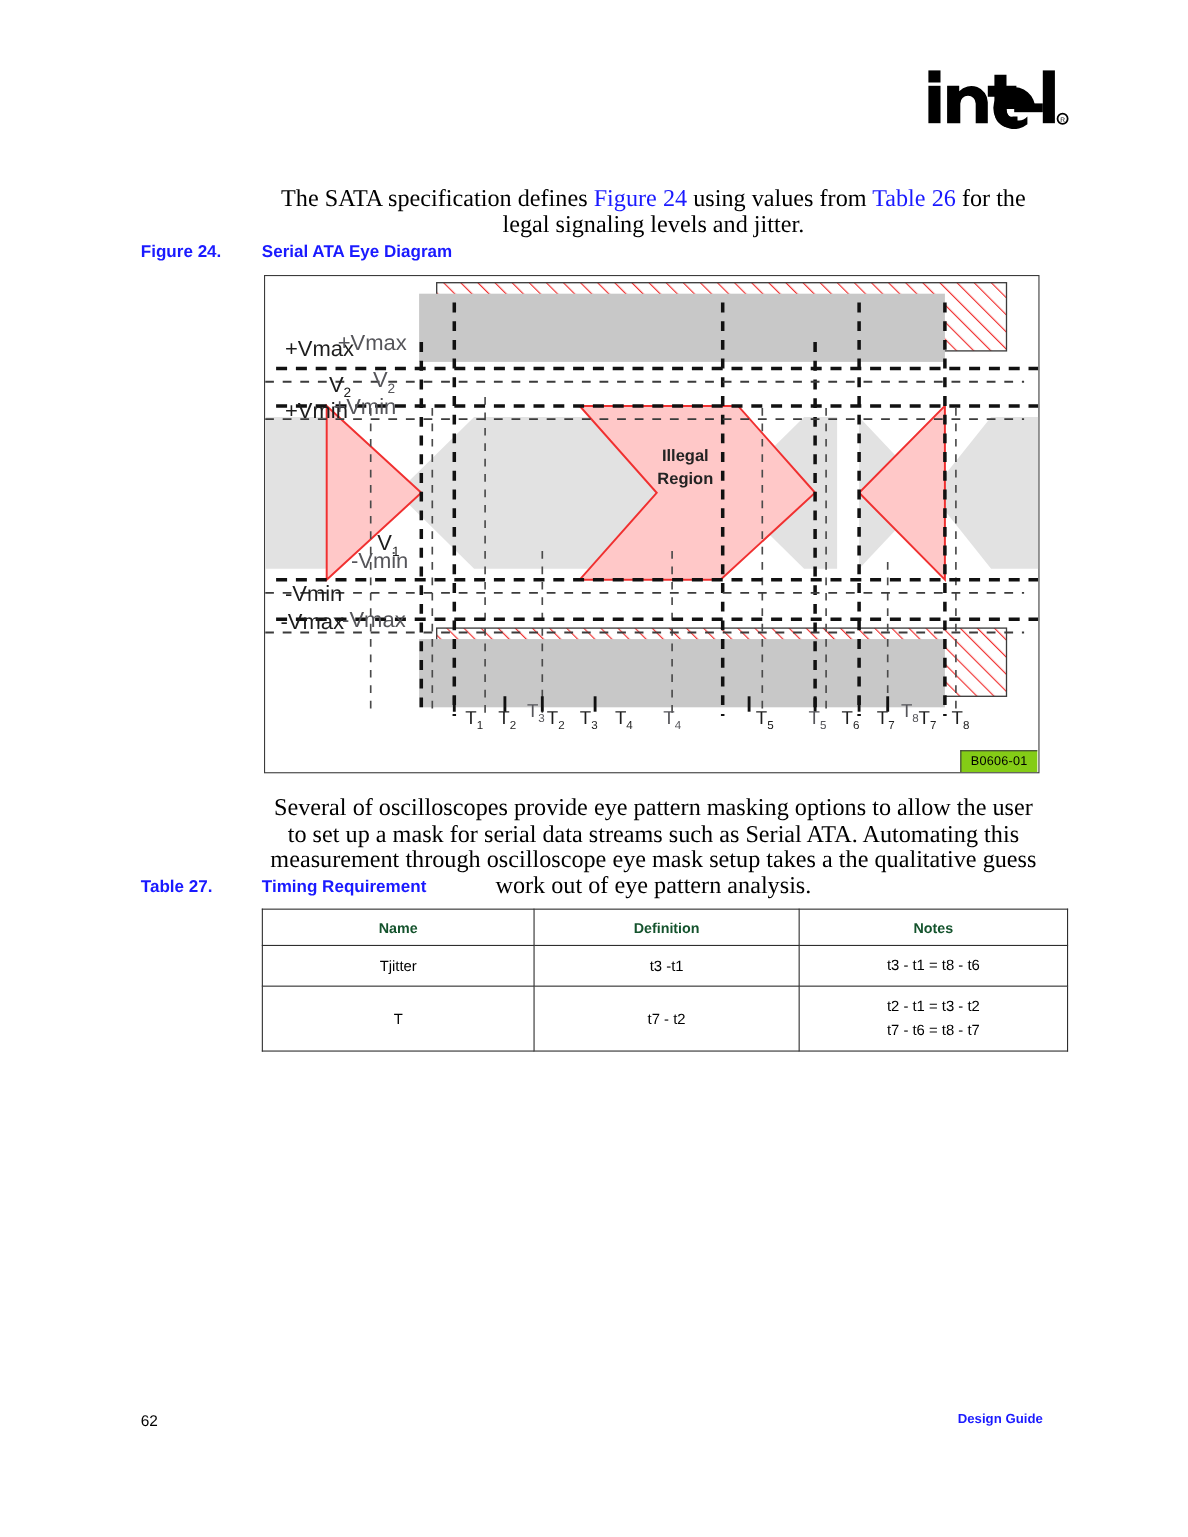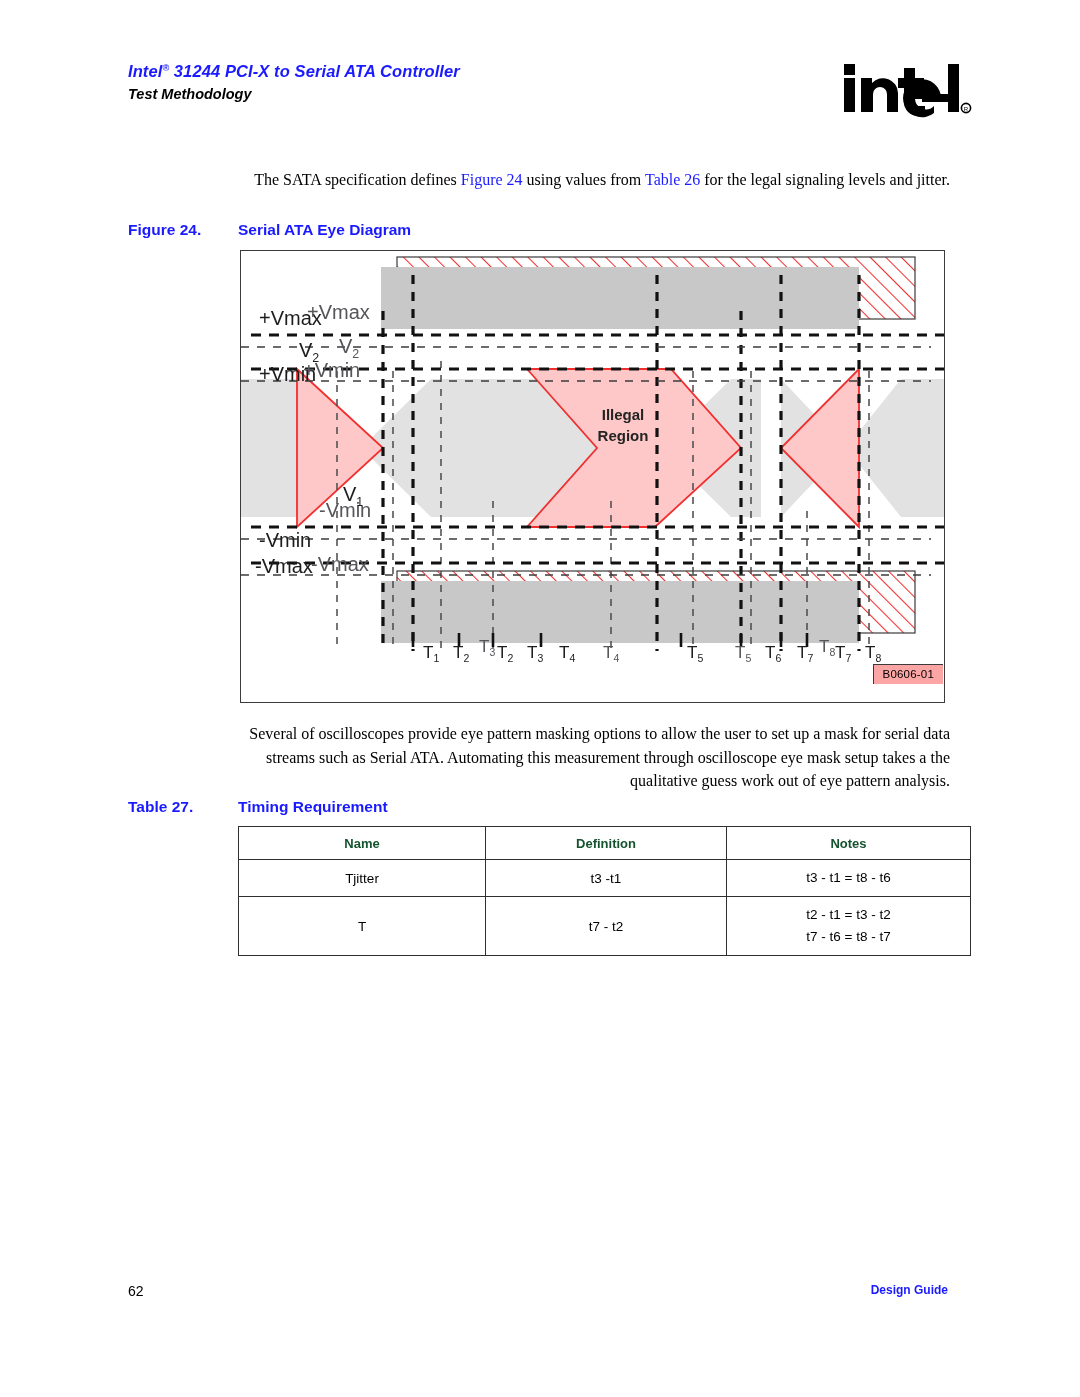--- a/index.html
+++ b/index.html
@@ -58,24 +58,24 @@
     top: 60px;
     width: 130px;
     height: 62px;
   }
   #logo svg { display: block; }
 
   
   .para {
     position: absolute;
     font-family: "Liberation Serif", serif;
-    font-size: 16px;
+    font-size: 22px;
     line-height: 23.5px;
     color: #000000;
-    text-align: right;
+    text-align: center;
   }
   .xref { color: #1a1aff; }
 
   #para1 { left: 238px; top: 168px; width: 712px; }
   #para2 { left: 238px; top: 722px; width: 712px; }
 
   
   .caption {
     position: absolute;
     font-family: "Liberation Sans", sans-serif;
@@ -104,28 +104,28 @@
   }
   #eye-svg {
     position: absolute;
     left: 0; top: 0;
     width: 703px;
     height: 451px;
   }
   #fig-id {
     position: absolute;
     right: 1px;
-    bottom: 18px;
+    bottom: 0;
     border-left: 1px solid #3b3b3b;
     border-top: 1px solid #3b3b3b;
     padding: 3px 9px 4px 9px;
     font-family: "Liberation Sans", sans-serif;
     font-size: 11.5px;
     color: #000000;
-    background: #fca5a5;
+    background: #84cc16;
     letter-spacing: 0.2px;
   }
 
   
   .vlabel, .tlabel {
     position: absolute;
     font-family: "Liberation Sans", sans-serif;
     color: #1d1d1d;
     white-space: nowrap;
   }
@@ -195,24 +195,20 @@
     font-weight: bold;
     font-size: 12px;
     color: #1a1aff;
   }
 </style>
 </head>
 <body>
 
 <div id="page">
 
-  <div id="header">
-    <div class="hdr-title"><span>Intel</span><sup>®</sup><span> 31244 PCI-X to Serial ATA Controller</span></div>
-    <div class="hdr-sub">Test Methodology</div>
-  </div>
 
   <div id="logo">
     <svg viewBox="0 0 130 62" width="130" height="62" xmlns="http://www.w3.org/2000/svg" aria-label="intel">
       <g fill="#000000">
 
         <rect x="2" y="18" width="11" height="34"></rect>
         <rect x="2" y="4" width="11" height="11"></rect>
 
         <path d="M19 18 h11 v5 a15 15 0 0 1 26 10 v19 h-11 v-18 a7 7 0 0 0 -14 0 v18 h-12 z"></path>
 

